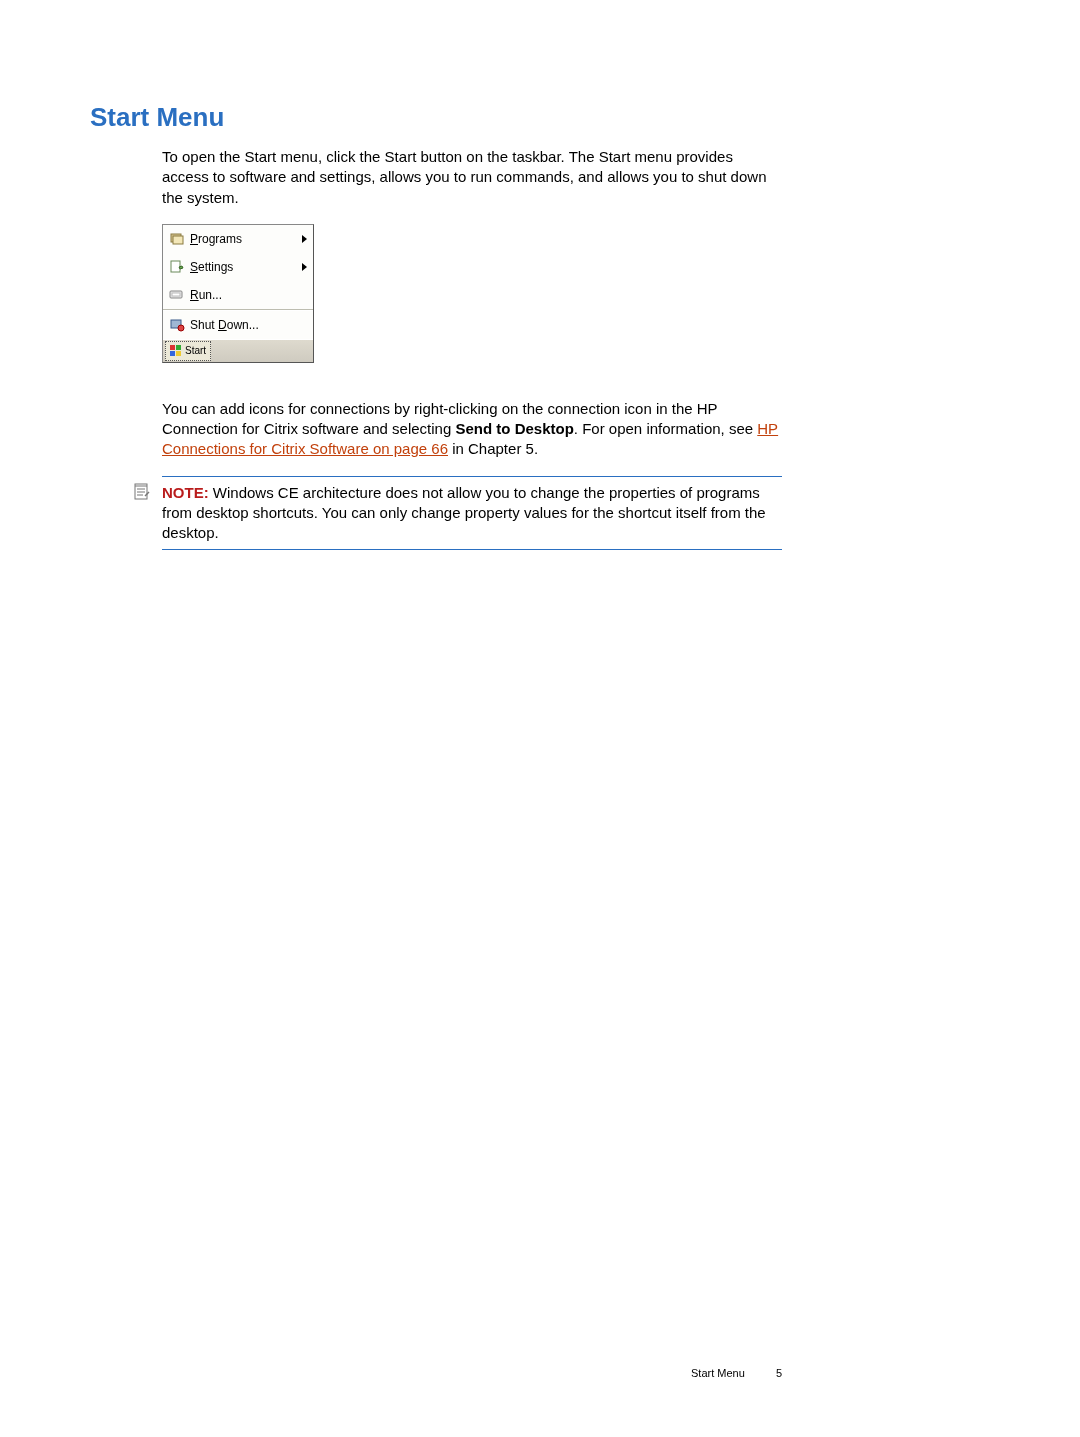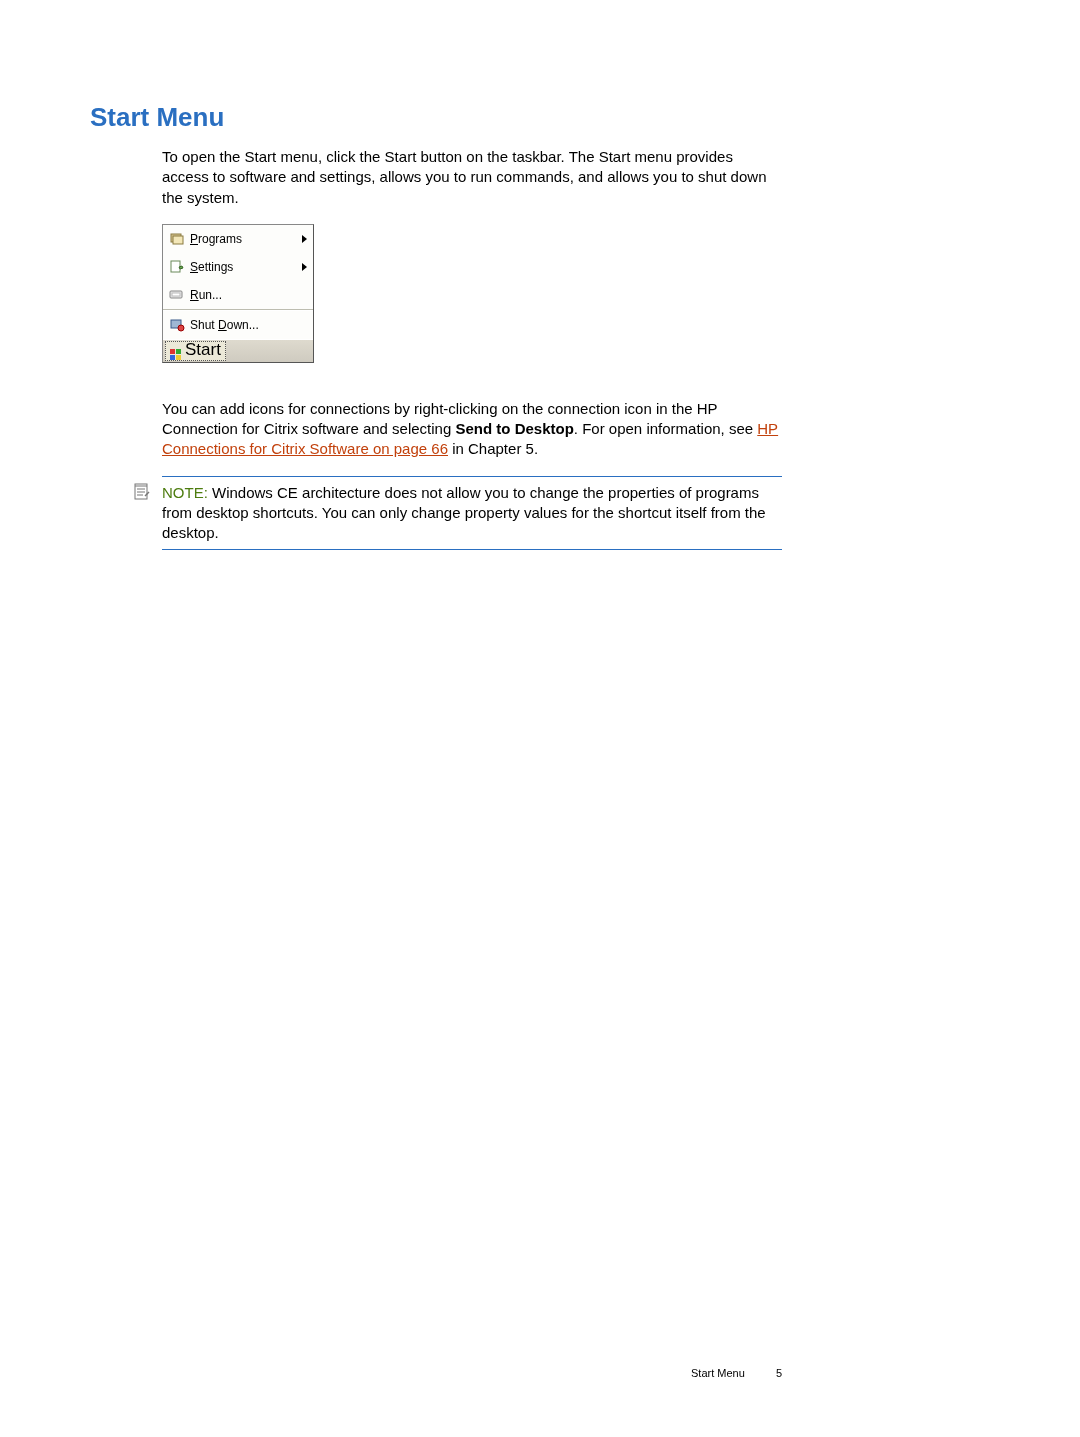--- a/index.html
+++ b/index.html
@@ -82,21 +82,21 @@
     align-items: center;
     padding: 0 2px;
   }
   .sm-start-btn {
     display: inline-flex;
     align-items: center;
     height: 18px;
     padding: 0 4px;
     background: #ece9d8;
     border: 1px dotted #555;
-    font-size: 17px;
+    font-size: 10px;
   }
   .sm-flag {
     width: 12px; height: 12px;
     margin-right: 3px;
     display: inline-block;
   }
   .underline-keep { text-decoration: underline; text-underline-offset: 1px; }
   .link {
     color: #c2410c;
     text-decoration: underline;
@@ -113,22 +113,22 @@
     margin-top: 6px;
     color: #666;
   }
   .note-body {
     flex: 1;
     border-top: 1px solid #2a6fc1;
     border-bottom: 1px solid #2a6fc1;
     padding: 6px 0;
   }
   .note-label {
-    color: #4d7c0f;
-    font-weight: normal;
+    color: #b91c1c;
+    font-weight: bold;
     margin-top: 40px;
   }
   .footer {
     position: absolute;
     bottom: 56px;
     right: 90px;
     font-size: 11px;
   }
   .footer .pg {
     margin-left: 28px;

